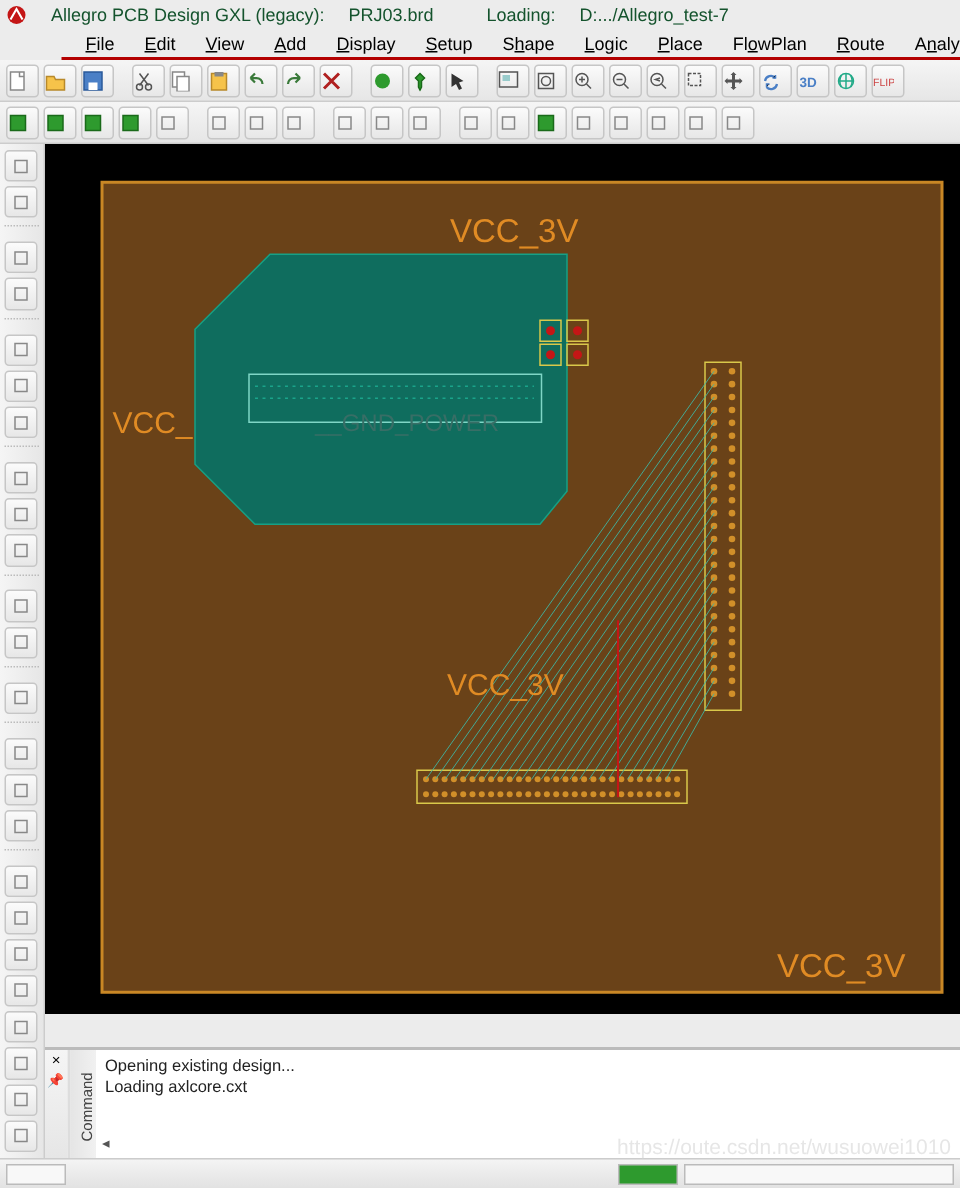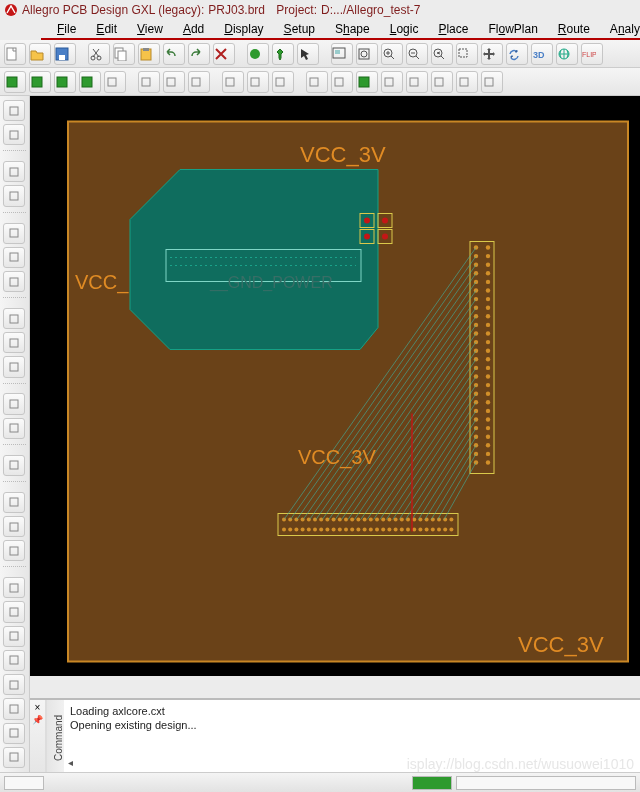--- a/index.html
+++ b/index.html
@@ -1,19 +1,19 @@
 <!DOCTYPE html>
 <html><head>
 <meta charset="utf-8">
 <style>
 * { box-sizing: border-box; margin: 0; padding: 0; font-family: "Segoe UI", Tahoma, sans-serif; }
 body { width: 640px; height: 792px; background: #ececec; overflow: hidden; display: flex; flex-direction: column; }
 
 
-.title-bar { height: 20px; display: flex; align-items: center; padding: 0 4px; gap: 4px; font-size: 12px; color: #7f1d1d; }
+.title-bar { height: 20px; display: flex; align-items: center; padding: 0 4px; gap: 16px; font-size: 12px; color: #14532d; }
 .title-bar .logo { width: 14px; height: 14px; display: inline-block; }
 .title-bar .logo svg { width: 14px; height: 14px; }
 
 
 .menu-bar { height: 20px; display: flex; gap: 0; padding: 0 6px; font-size: 12px; border-bottom: 2px solid #b30000; align-items: center; margin-left: 41px; }
 .menu-bar span { padding: 2px 10px; cursor: default; }
 .menu-bar span u { text-decoration: underline; }
 
 
 .toolbar { height: 28px; display: flex; align-items: center; gap: 3px; padding: 2px 4px; background: linear-gradient(#f5f5f5,#e6e6e6); border-bottom: 1px solid #ccc; }
@@ -58,21 +58,21 @@
 
 <div class="title-bar">
   <span class="logo">
     <svg viewBox="0 0 14 14">
         <circle cx="7" cy="7" r="6" fill="#c41616"></circle>
         <path d="M3 10 L7 3 L11 10" stroke="#fff" stroke-width="1.4" fill="none"></path>
       </svg>
   </span>
   <span>Allegro PCB Design GXL (legacy):</span>
   <span>PRJ03.brd</span>
-  &nbsp;<span>Project:</span>
+  &nbsp;<span>Loading:</span>
   <span>D:.../Allegro_test-7</span>
 </div>
 
 <div class="menu-bar">
   <span><u>F</u>ile</span>
   <span><u>E</u>dit</span>
   <span><u>V</u>iew</span>
   <span><u>A</u>dd</span>
   <span><u>D</u>isplay</span>
   <span><u>S</u>etup</span>
@@ -633,28 +633,28 @@
       </svg>
     </div>
 
     <div class="cmd-area">
       <div class="cmd-close">
         <span>×</span>
         <span style="font-size:9px;">📌</span>
       </div>
       <div class="cmd-tab">Command</div>
       <div class="cmd-body">
+        <div>Opening existing design...</div>
         <div>Loading axlcore.cxt</div>
-        <div>Opening existing design...</div>
         <span class="scroll-left">◂</span>
       </div>
     </div>
   </div>
 </div>
 
 <div class="status-bar">
   <div class="seg a"></div>
   <div class="spacer"></div>
   <div class="seg g"></div>
   <div class="seg b"></div>
 </div>
 
-<div class="watermark">isplay://blog.csdn.net/wusuowei1010</div>
+<div class="watermark">https://oute.csdn.net/wusuowei1010</div>
 
 </body></html>

